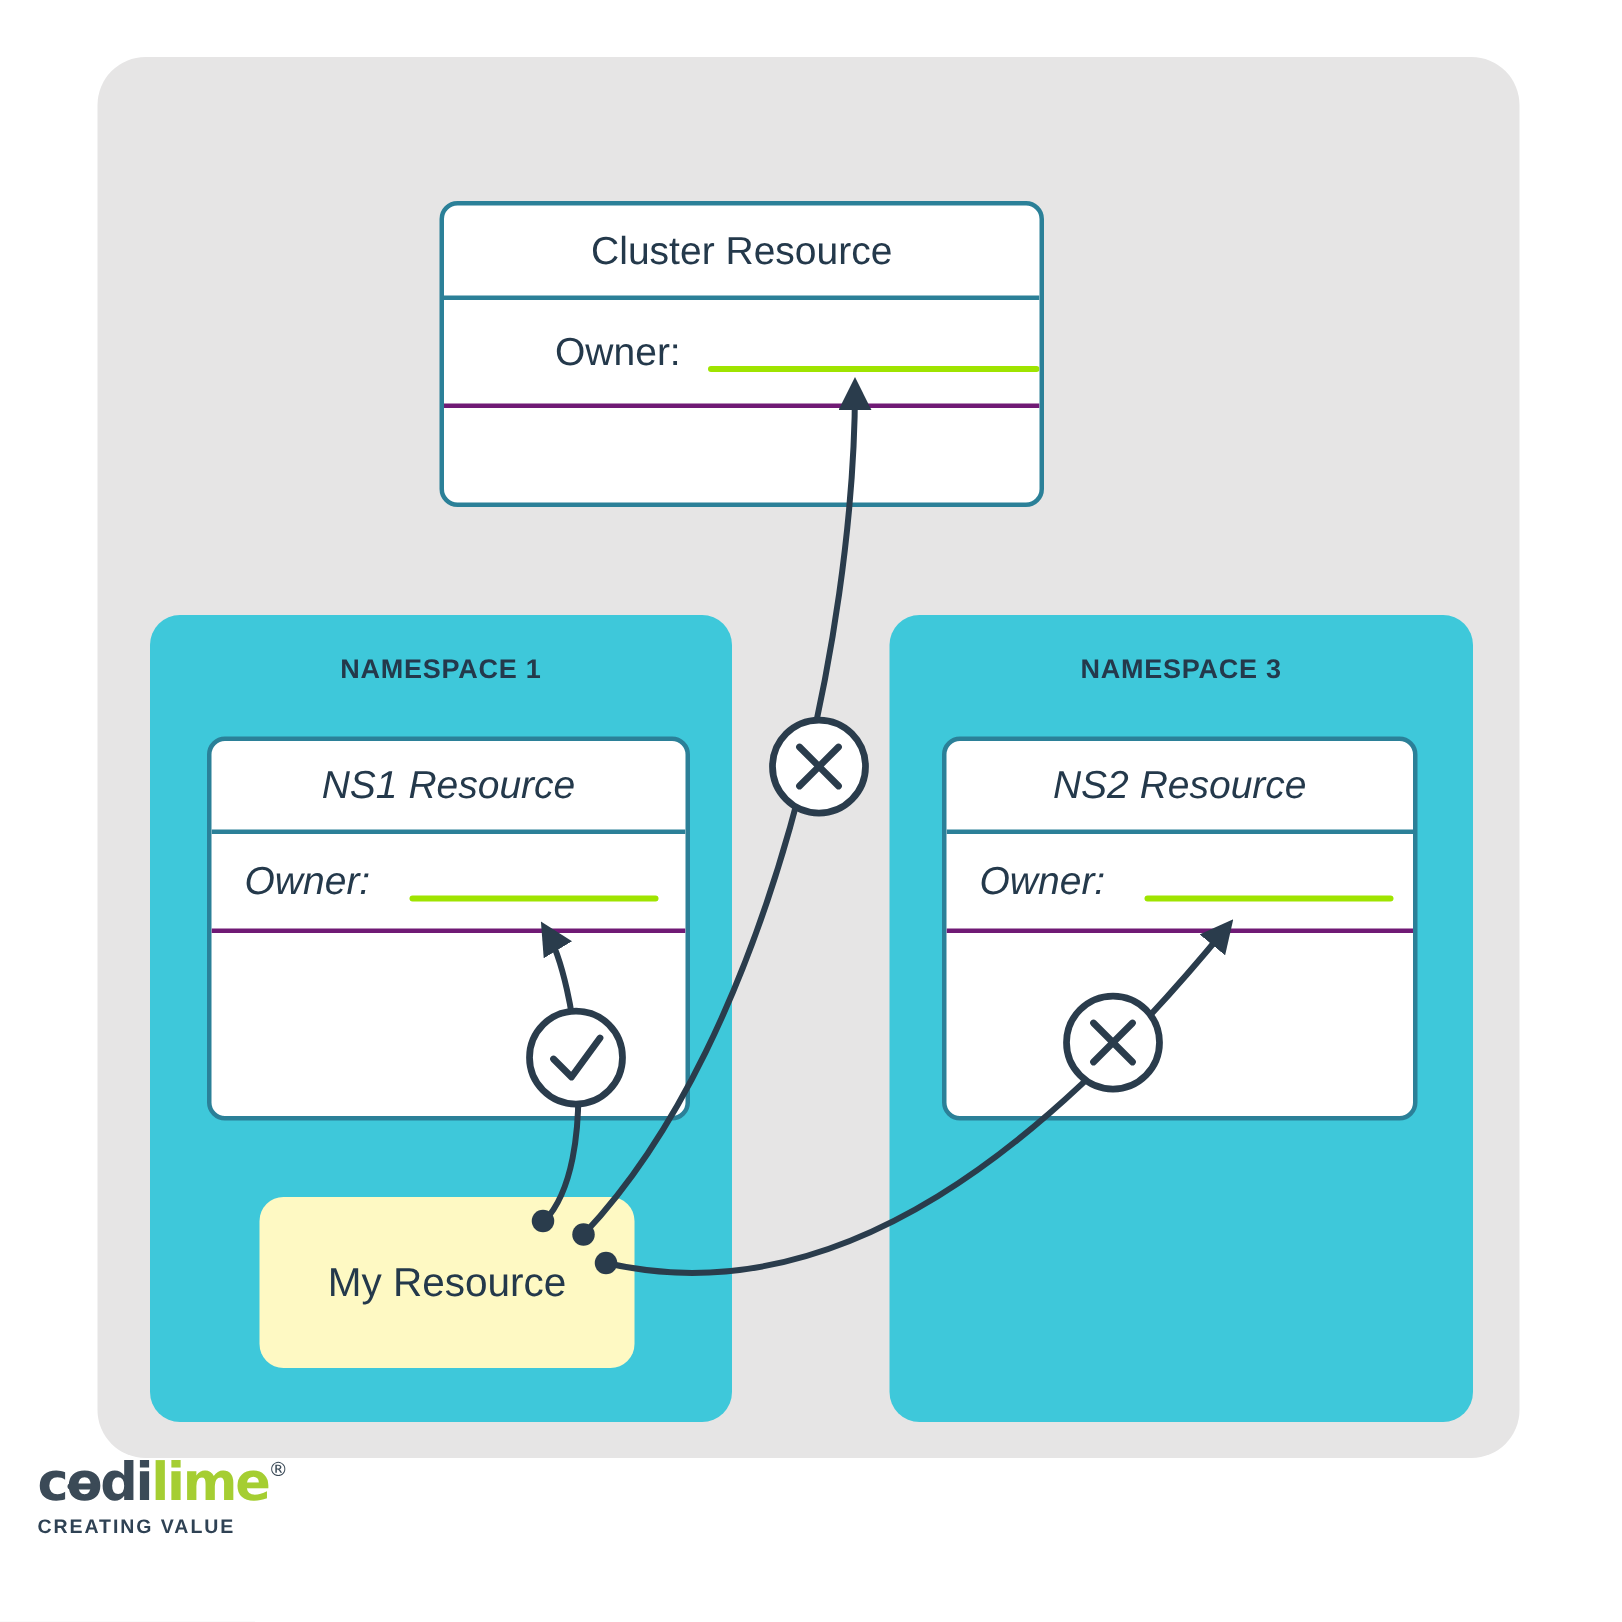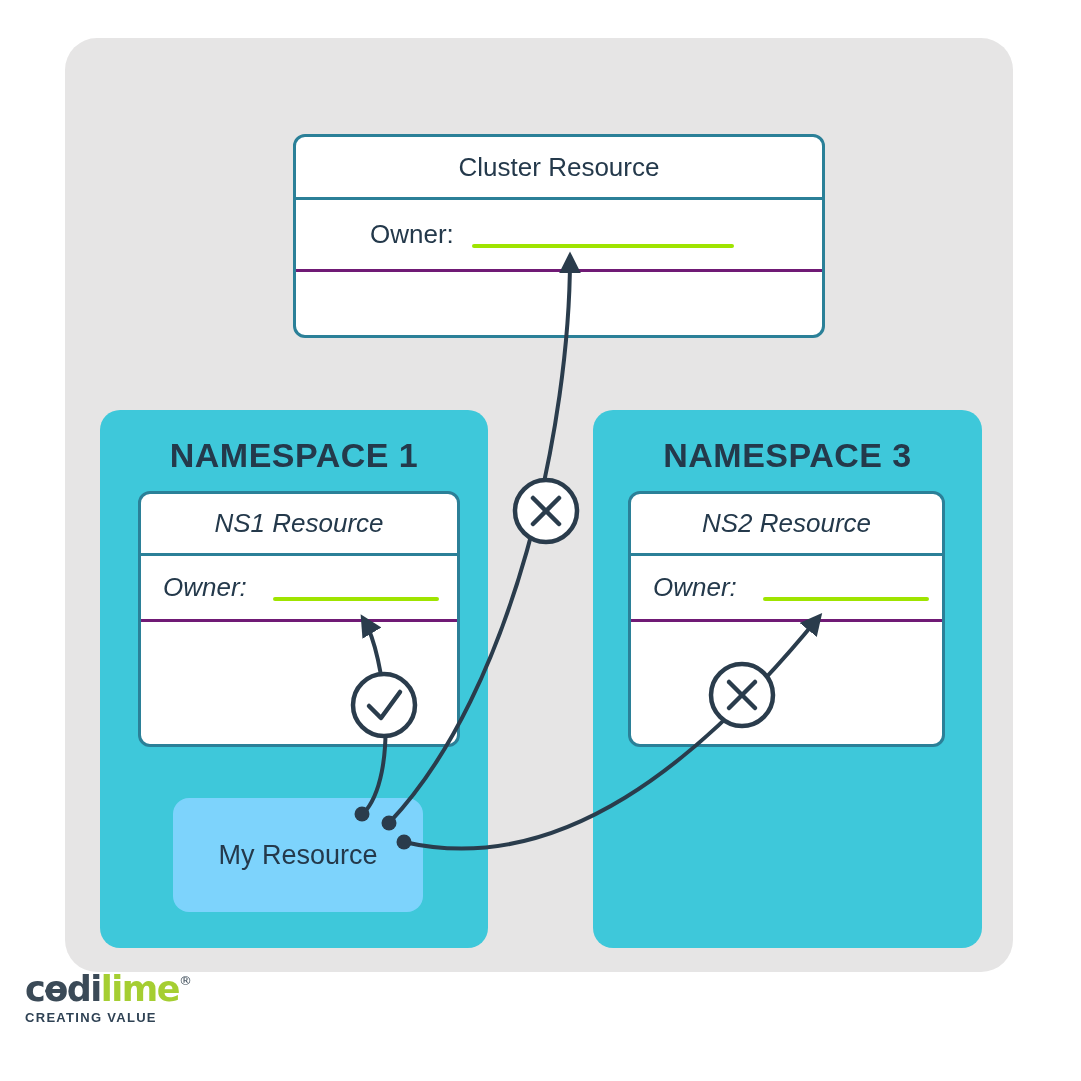--- a/index.html
+++ b/index.html
@@ -46,52 +46,52 @@
     display: flex; align-items: center;
     border-bottom: 3px solid #701a75;
   }
   .owner-label { font-size: 26px; color: #24394B; }
   .owner-line {
     height: 4px; background: #9FE400; border-radius: 2px;
     margin-top: 23px;
   }
   .rb-empty { flex: 1 1 auto; }
   
-  .cluster-resource { left: 228px; top: 96px; width: 532px; height: 204px; }
+  .cluster-resource { left: 228px; top: 96px; width: 403px; height: 204px; }
   .cluster-resource .rb-header { height: 63px; }
   .cluster-resource .owner-row { height: 72px; padding-left: 74px; }
   .cluster-resource .owner-line { width: 262px; margin-left: 18px; }
   
   .namespace {
     position: absolute;
     top: 372px; height: 538px;
     background: #3EC8DA;
     border-radius: 20px;
   }
   .ns1 { left: 35px; width: 388px; }
   .ns2 { left: 528px; width: 389px; }
   .ns-title {
     margin-top: 26px;
     text-align: center;
-    font-size: 34px; font-weight: bold;
+    font-size: 18px; font-weight: bold;
     letter-spacing: 0.5px;
     color: #24394B;
   }
   .ns-resource { top: 81px; height: 256px; font-style: italic; }
   .ns1 .ns-resource { left: 38px; width: 322px; }
   .ns2 .ns-resource { left: 35px; width: 317px; }
   .ns-resource .rb-header { height: 62px; }
   .ns-resource .owner-row { height: 66px; padding-left: 22px; }
   .ns-resource .owner-line { width: 166px; margin-left: 26px; }
   
   .my-resource {
     position: absolute;
     left: 73px; top: 388px;
     width: 250px; height: 114px;
-    background: #7dd3fc;
+    background: #fef9c3;
     border-radius: 16px;
     display: flex; align-items: center; justify-content: center;
     font-size: 27px; color: #24394B;
   }
   
   .overlay {
     position: absolute; left: 0; top: 0;
     width: 1081px; height: 1081px;
     pointer-events: none;
   }

